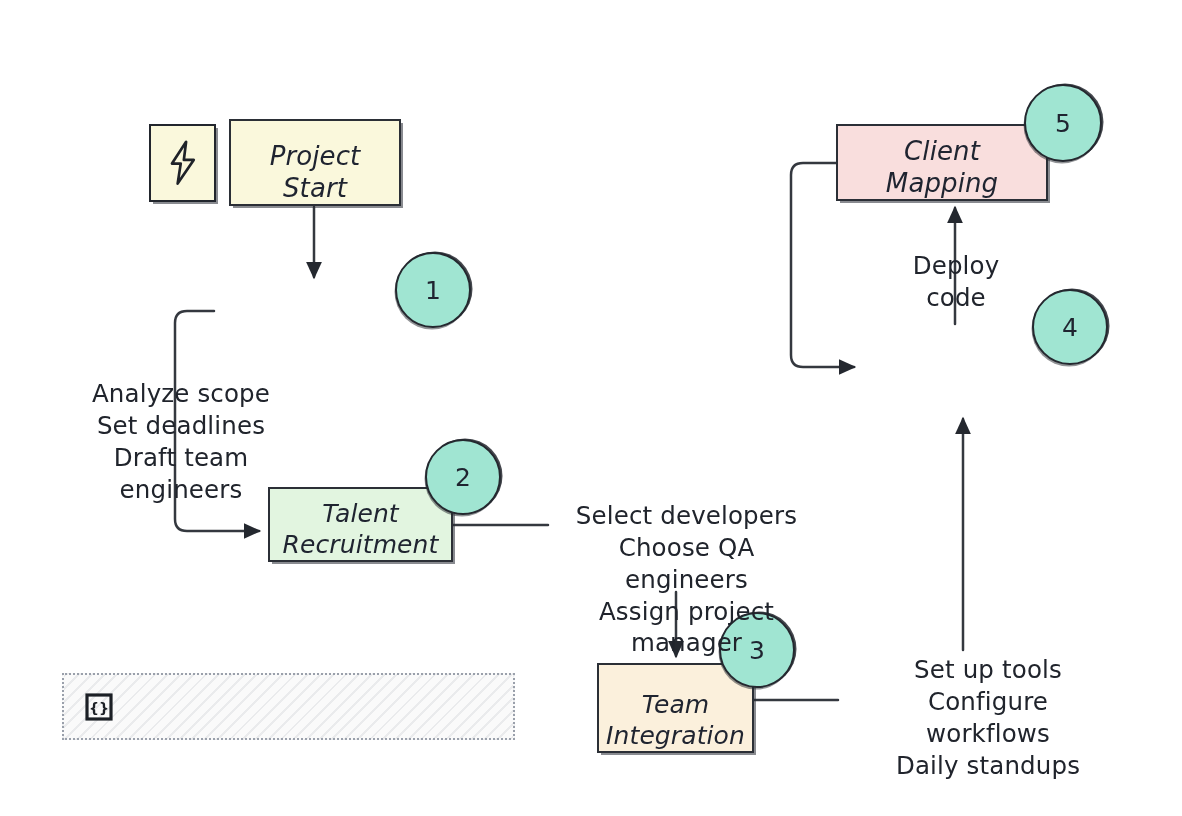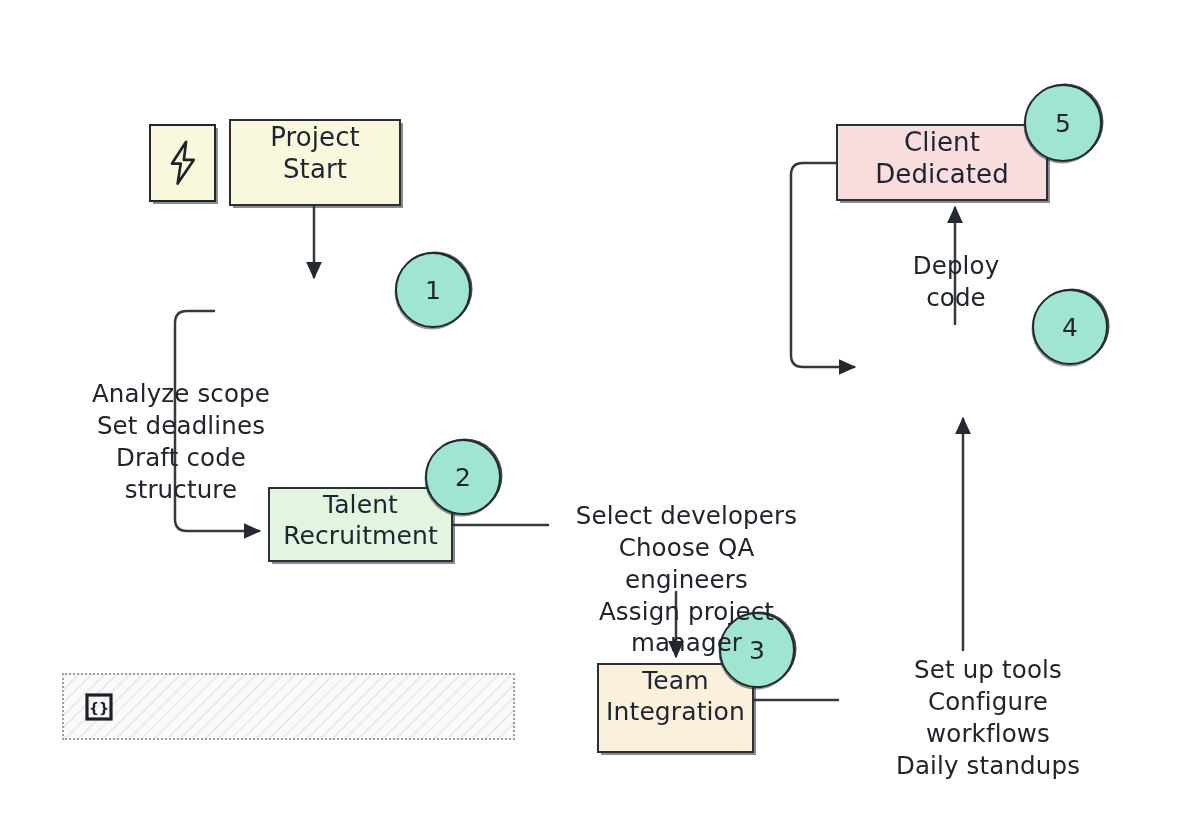--- a/index.html
+++ b/index.html
@@ -28,26 +28,27 @@
     top: 0;
     width: 1182px;
     height: 816px;
     pointer-events: none;
   }
   .node {
     position: absolute;
     box-sizing: border-box;
     border: 2.2px solid #2b2f36;
     display: flex;
-    align-items: flex-start;
+    align-items: flex-end;
     justify-content: center;
     text-align: center;
     line-height: 1.24;
     letter-spacing: .1px;
     box-shadow: 3px 3px 0 -1px rgba(40,44,52,.55);
+    font-style: italic;
   }
   .node-label {
     display: block;
     padding: 0 6px;
     white-space: pre-line;
   }
   .badge {
     position: absolute;
     border-radius: 50%;
     display: flex;
@@ -154,42 +155,42 @@
 Recruitment</span>
   </div>
 
   <div class="node" style="left:597px; top:663px; width:157px; height:90px; background:#fbf0dc; font-size:25px;">
     <span class="node-label">Team
 Integration</span>
   </div>
 
 
   <div class="node" style="left:836px; top:124px; width:212px; height:77px; background:#f9dedd; font-size:26px;">
-    <span class="node-label">Client Dedicated</span>
+    <span class="node-label">Client Mapping</span>
   </div>
 
   <div class="badge" style="left:395px; top:252px; width:72px; height:72px; background:#a0e5d2;">
     <span>1</span>
   </div>
   <div class="badge" style="left:425px; top:439px; width:72px; height:72px; background:#a0e5d2;">
     <span>2</span>
   </div>
   <div class="badge" style="left:719px; top:612px; width:72px; height:72px; background:#a0e5d2;">
     <span>3</span>
   </div>
   <div class="badge" style="left:1032px; top:289px; width:72px; height:72px; background:#a0e5d2;">
     <span>4</span>
   </div>
   <div class="badge" style="left:1024px; top:84px; width:74px; height:74px; background:#a0e5d2;">
     <span>5</span>
   </div>
 
   <div class="edge-label" style="left:70px; top:378px; width:222px; text-align:center;">Analyze scope
 Set deadlines
-Draft code structure</div>
+Draft team engineers</div>
 
   <div class="edge-label" style="left:570px; top:465px; width:233px; text-align:center;margin-top:35px;">Select developers
 Choose QA engineers
 Assign project
 manager</div>
 
   <div class="edge-label" style="left:888px; top:654px; width:200px; text-align:center;">Set up tools
 Configure workflows
 Daily standups</div>
 

